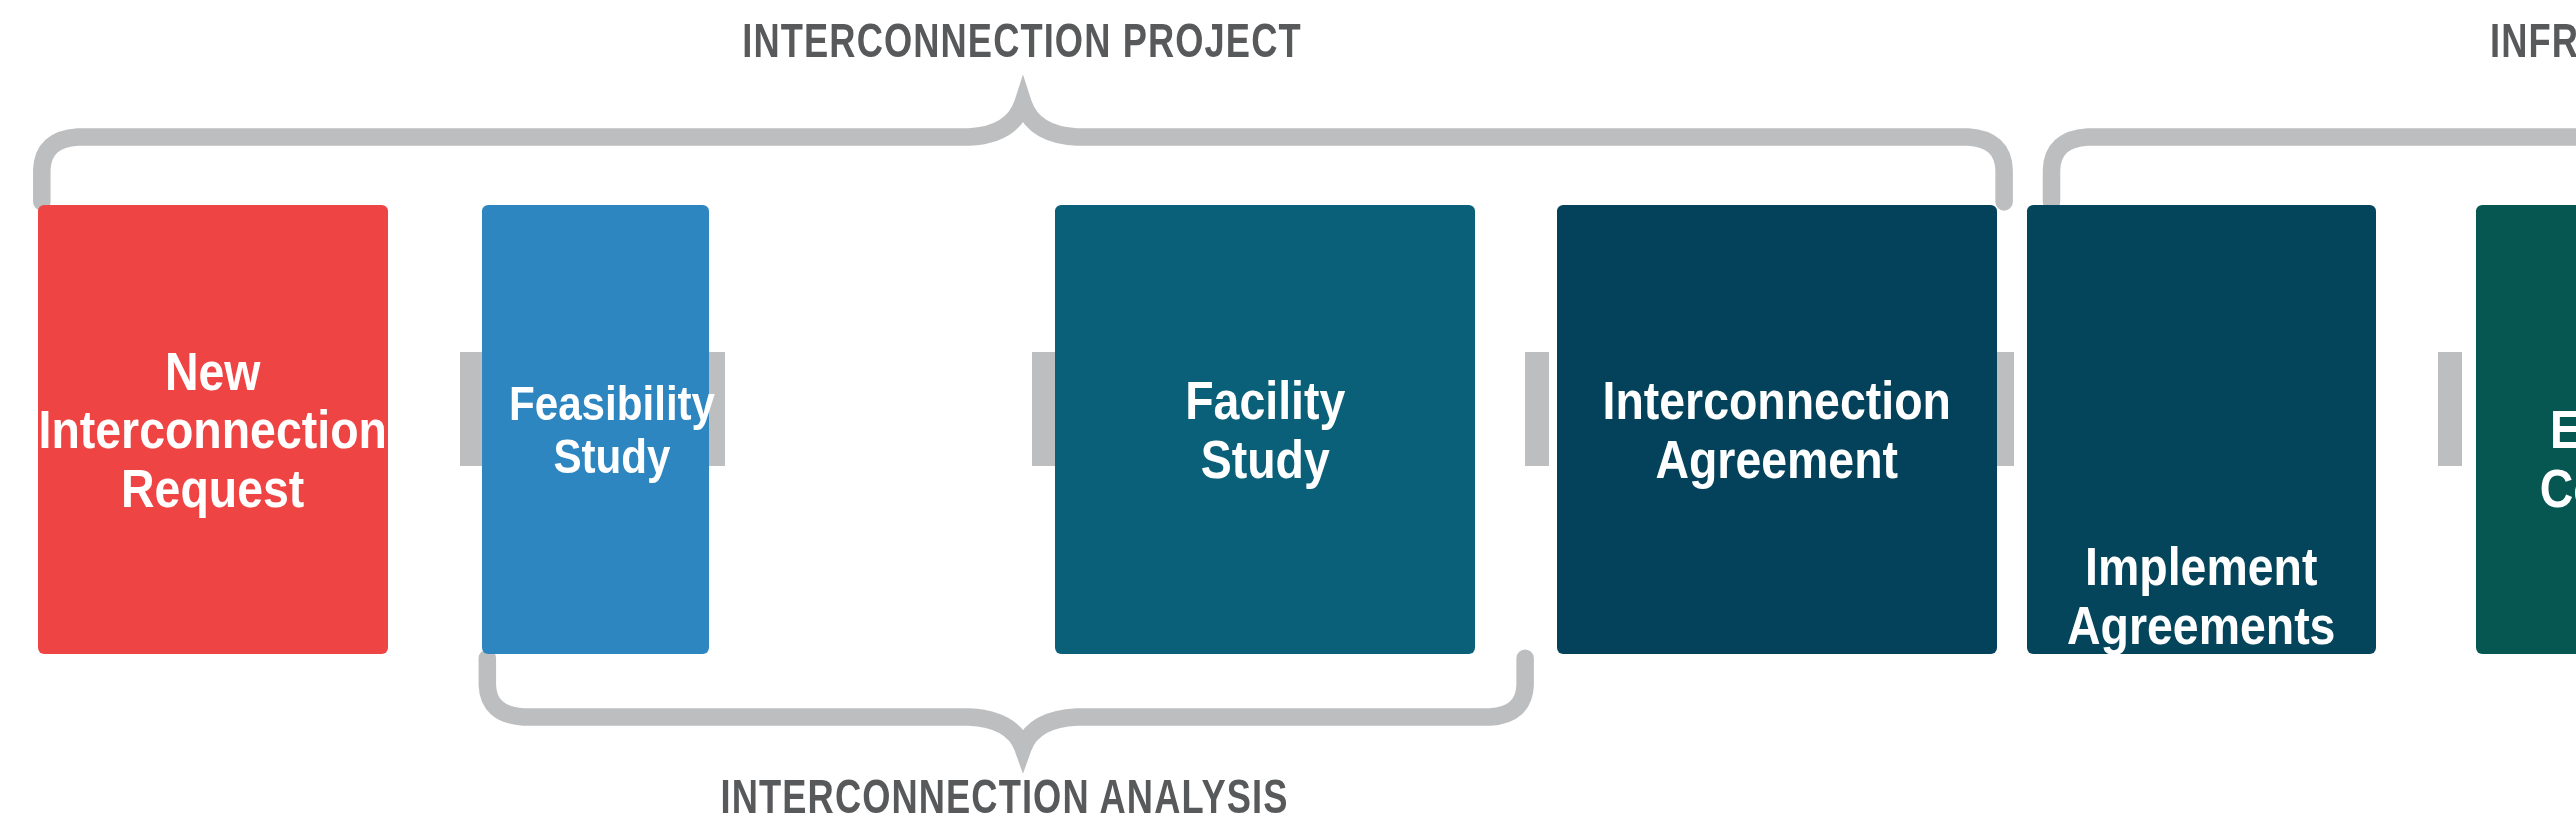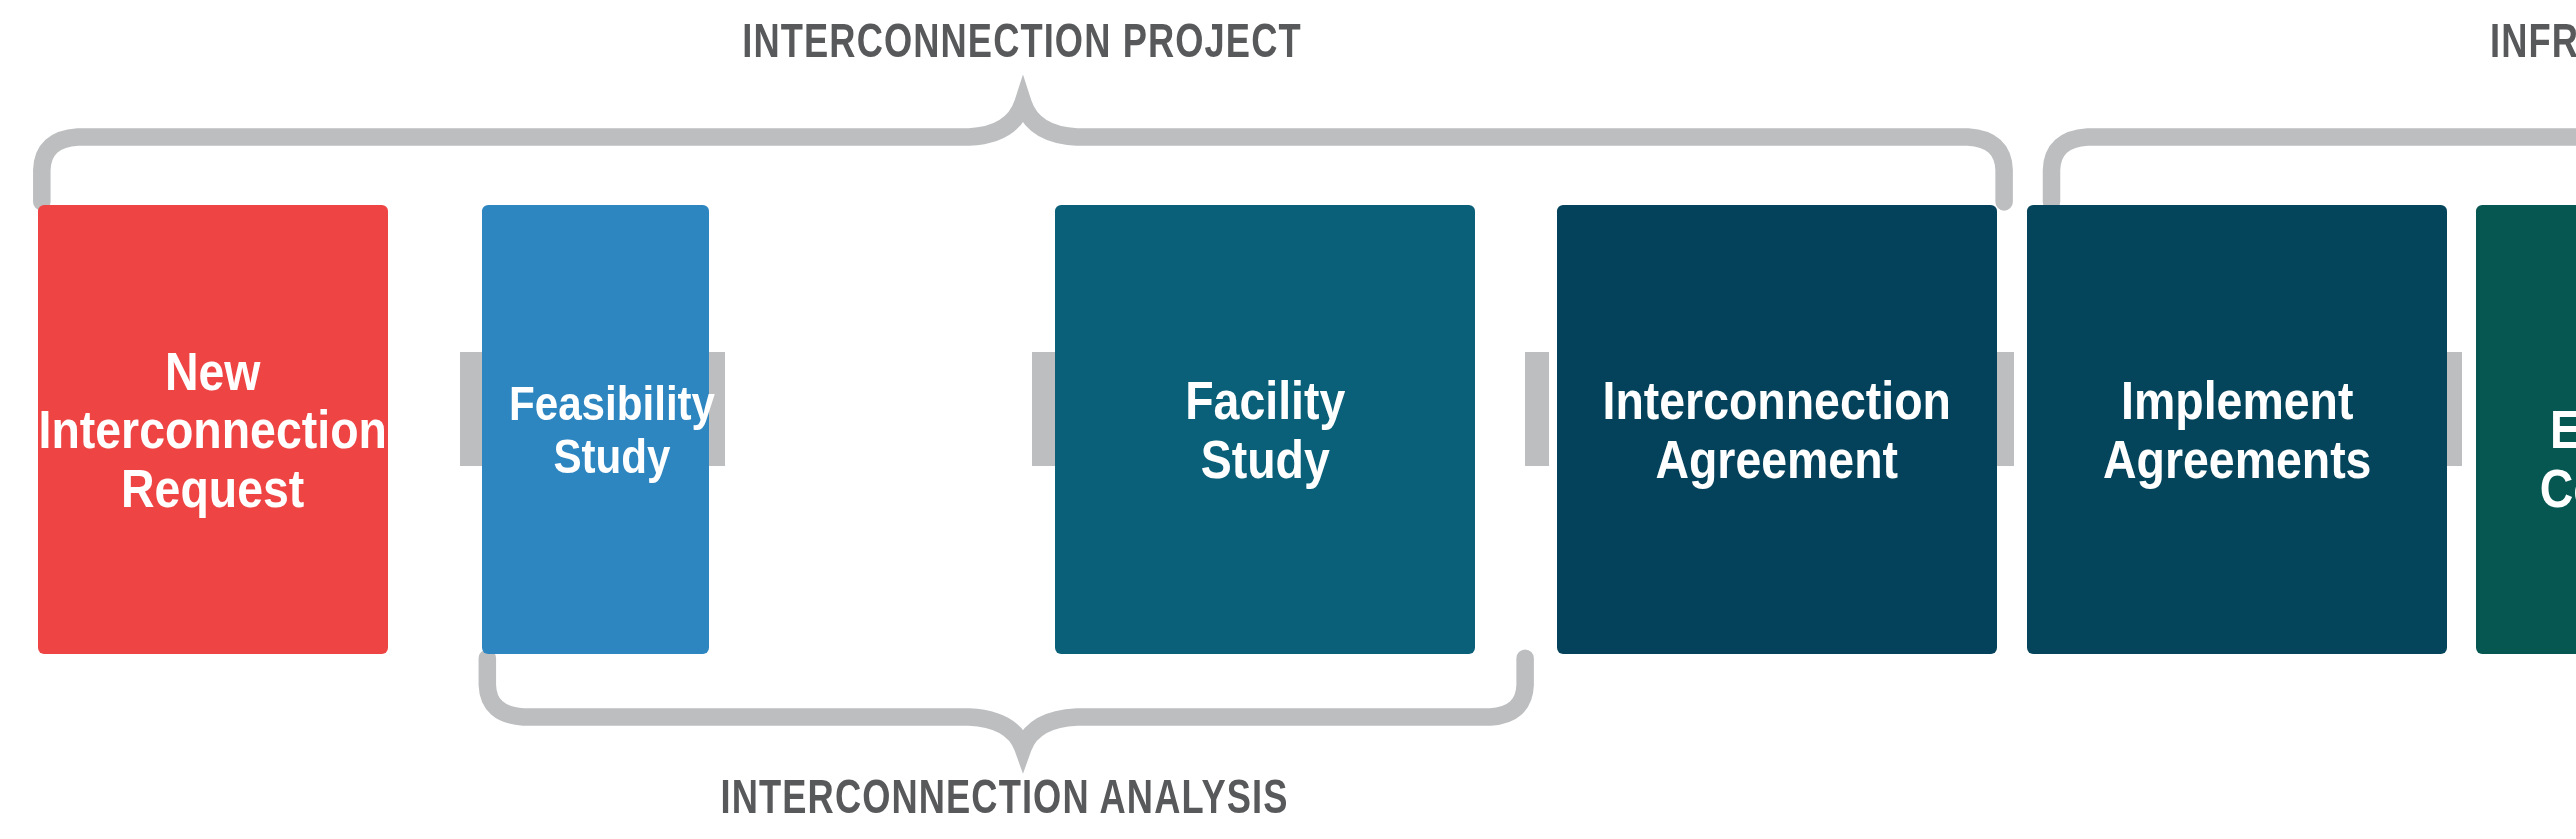--- a/index.html
+++ b/index.html
@@ -146,21 +146,21 @@
 Study</span>
   </div>
   <div class="flow-box" id="box-3" style="left: 1055px; width: 420px; background: rgb(10, 96, 121);">
     <span class="box-label">Facility
 Study</span>
   </div>
   <div class="flow-box" id="box-4" style="left: 1557px; width: 440px; background: rgb(4, 66, 91);">
     <span class="box-label">Interconnection
 Agreement</span>
   </div>
-  <div class="flow-box" id="box-5" style="left: 2027px; width: 420px; background: rgb(5, 69, 92);">
+  <div class="flow-box" id="box-5" style="left: 2027px; width: 349px; background: rgb(5, 69, 92); align-items: flex-end;">
     <span class="box-label">Implement
 Agreements</span>
   </div>
   <div class="flow-box" id="box-6" style="left: 2476px; width: 417px; background: rgb(6, 87, 81);">
     <span class="box-label">Design &amp;
 Engineering
 Construction</span>
   </div>
 
 </div>

